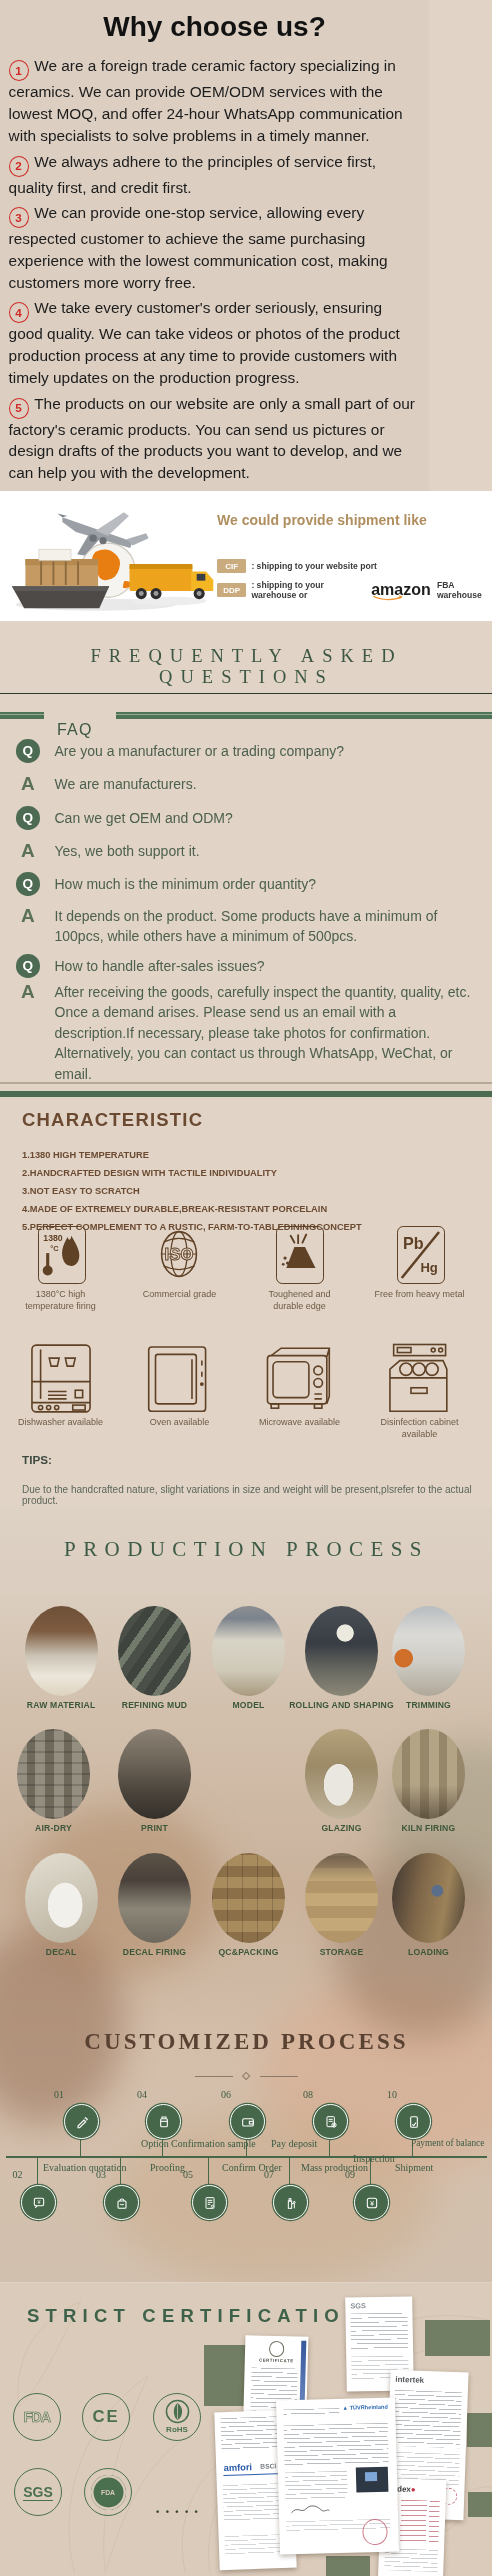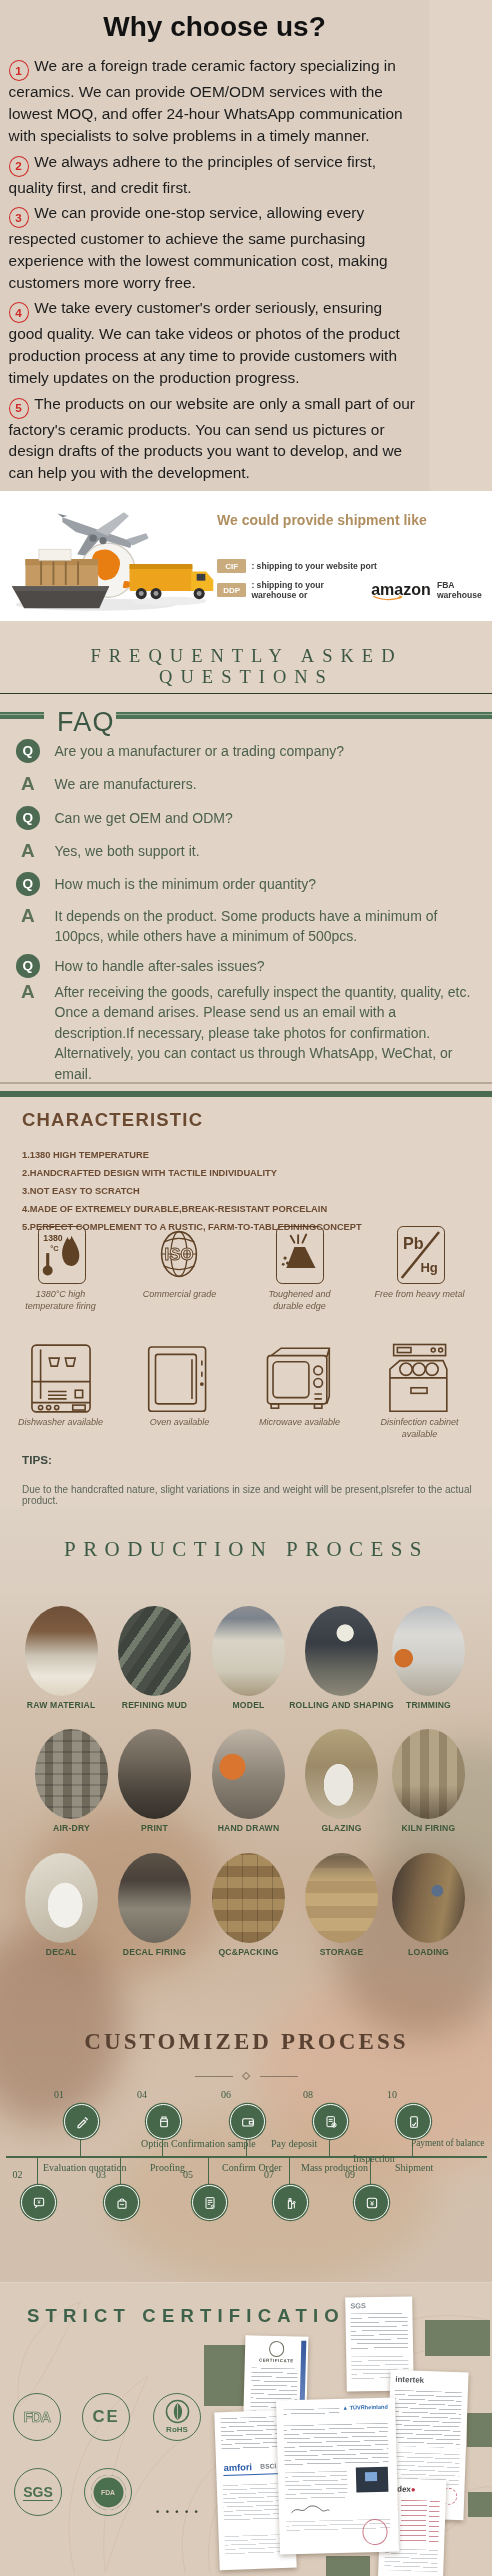--- a/index.html
+++ b/index.html
@@ -24,34 +24,34 @@
   .amz{font-size:16px;font-weight:bold;color:#1d1d1b;position:relative;margin:0 1.2px;}
   .amz svg{position:absolute;left:0.6px;bottom:-2.5px;}
   
   .faq-banner{position:absolute;top:621px;left:0;width:493px;height:83px;background:#e1d4c7;}
   .faq-banner .t{position:absolute;width:100%;top:25px;text-align:center;
       font-family:"Liberation Serif",serif;font-size:18.5px;color:#3c5743;letter-spacing:8px;}
   .faq-banner .ln{position:absolute;top:72px;left:0;width:493px;height:1.2px;background:#2e392e;}
   
   .faq-head{position:absolute;top:705px;left:0;width:493px;height:28px;}
   .faq-bar{position:absolute;height:6.8px;background:linear-gradient(180deg,#4e7356 0 1.9px,#93ab93 1.9px 3.1px,#4e7356 3.1px 6.8px);}
-  .faq-word{position:absolute;left:57px;top:2px;font-size:27px;color:#3c5743;letter-spacing:1.2px;}
+  .faq-word{position:absolute;left:57px;top:16px;font-size:16px;color:#3c5743;letter-spacing:1.2px;}
   .qrow,.arow{position:absolute;left:16px;width:462px;display:flex;gap:15px;align-items:flex-start;}
   .qbadge{flex:0 0 23.5px;height:23.5px;border-radius:50%;background:#4c6b52;color:#fff;
           font-size:13.6px;font-weight:bold;line-height:23.5px;text-align:center;}
   .abadge{flex:0 0 23.5px;font-size:19px;font-weight:bold;color:#5a7158;text-align:center;line-height:23.5px;}
   .qtext,.atext{font-size:14px;color:#4d604d;line-height:20.4px;padding-top:1.9px;}
   
   .div-lt{position:absolute;top:1082px;left:0;width:493px;height:1.9px;background:#b7a898;}
   .div-gn{position:absolute;top:1091px;left:0;width:493px;height:6.2px;background:#4b6b53;}
   
   .char-title{position:absolute;left:22px;top:1109px;font-size:18.5px;font-weight:bold;color:#6b4a31;letter-spacing:1.2px;}
   .char-list{position:absolute;left:22px;top:1146px;font-size:9.3px;font-weight:bold;color:#6b4a31;line-height:18px;}
   .cbox{position:absolute;top:1226px;width:46px;height:56px;border:1.9px solid #5f4126;border-radius:6.2px;}
-  .clabel,.alabel{position:absolute;text-align:center;font-size:9px;color:#6e5a44;line-height:11.7px;font-style:italic;}
+  .clabel,.alabel{position:absolute;text-align:center;font-size:9px;color:#6e5a44;line-height:11.7px;}
   .clabel{top:1289px;width:93px;}
   .alabel{top:1417px;width:99px;}
   .appl{position:absolute;top:1342px;}
   
   .tips-title{position:absolute;left:22px;top:1453px;font-size:11.7px;font-weight:bold;color:#3e4a40;}
   .tips-text{position:absolute;left:22px;top:1484px;width:458px;font-size:10px;color:#5c665a;}
   
   .prod{position:absolute;top:1507px;left:0;width:493px;height:775px;overflow:hidden;
         background:linear-gradient(180deg,#ded2c4 0,#dccfc1 74px,#d2c0ad 204px,#cab29c 383px,#d4bfab 556px,#d2c0ae 775px);}
   .blob{position:absolute;border-radius:50%;filter:blur(18.5px);}
@@ -366,31 +366,27 @@
       </div>
     <div class="pp-item" style="left:289px;top:99px;">
         <div class="pp-oval o4"></div>
         <div class="pp-label">ROLLING AND SHAPING</div>
       </div>
     <div class="pp-item" style="left:376px;top:99px;">
         <div class="pp-oval o5"></div>
         <div class="pp-label">TRIMMING</div>
       </div>
 
-    <div class="pp-item" style="left:19px;top:222px;">
+    <div class="pp-item" style="left:1px;top:222px;">
         <div class="pp-oval o6"></div>
         <div class="pp-label">AIR-DRY</div>
       </div>
     <div class="pp-item" style="left:102px;top:222px;">
         <div class="pp-oval o7"></div>
         <div class="pp-label">PRINT</div>
-      </div>
-    <div class="pp-item" style="left:196px;top:222px;">
-        <div class="pp-oval o8"></div>
-        <div class="pp-label">HAND DRAWN</div>
       </div>
     <div class="pp-item" style="left:289px;top:222px;">
         <div class="pp-oval o9"></div>
         <div class="pp-label">GLAZING</div>
       </div>
     <div class="pp-item" style="left:376px;top:222px;">
         <div class="pp-oval o10"></div>
         <div class="pp-label">KILN FIRING</div>
       </div>
 

